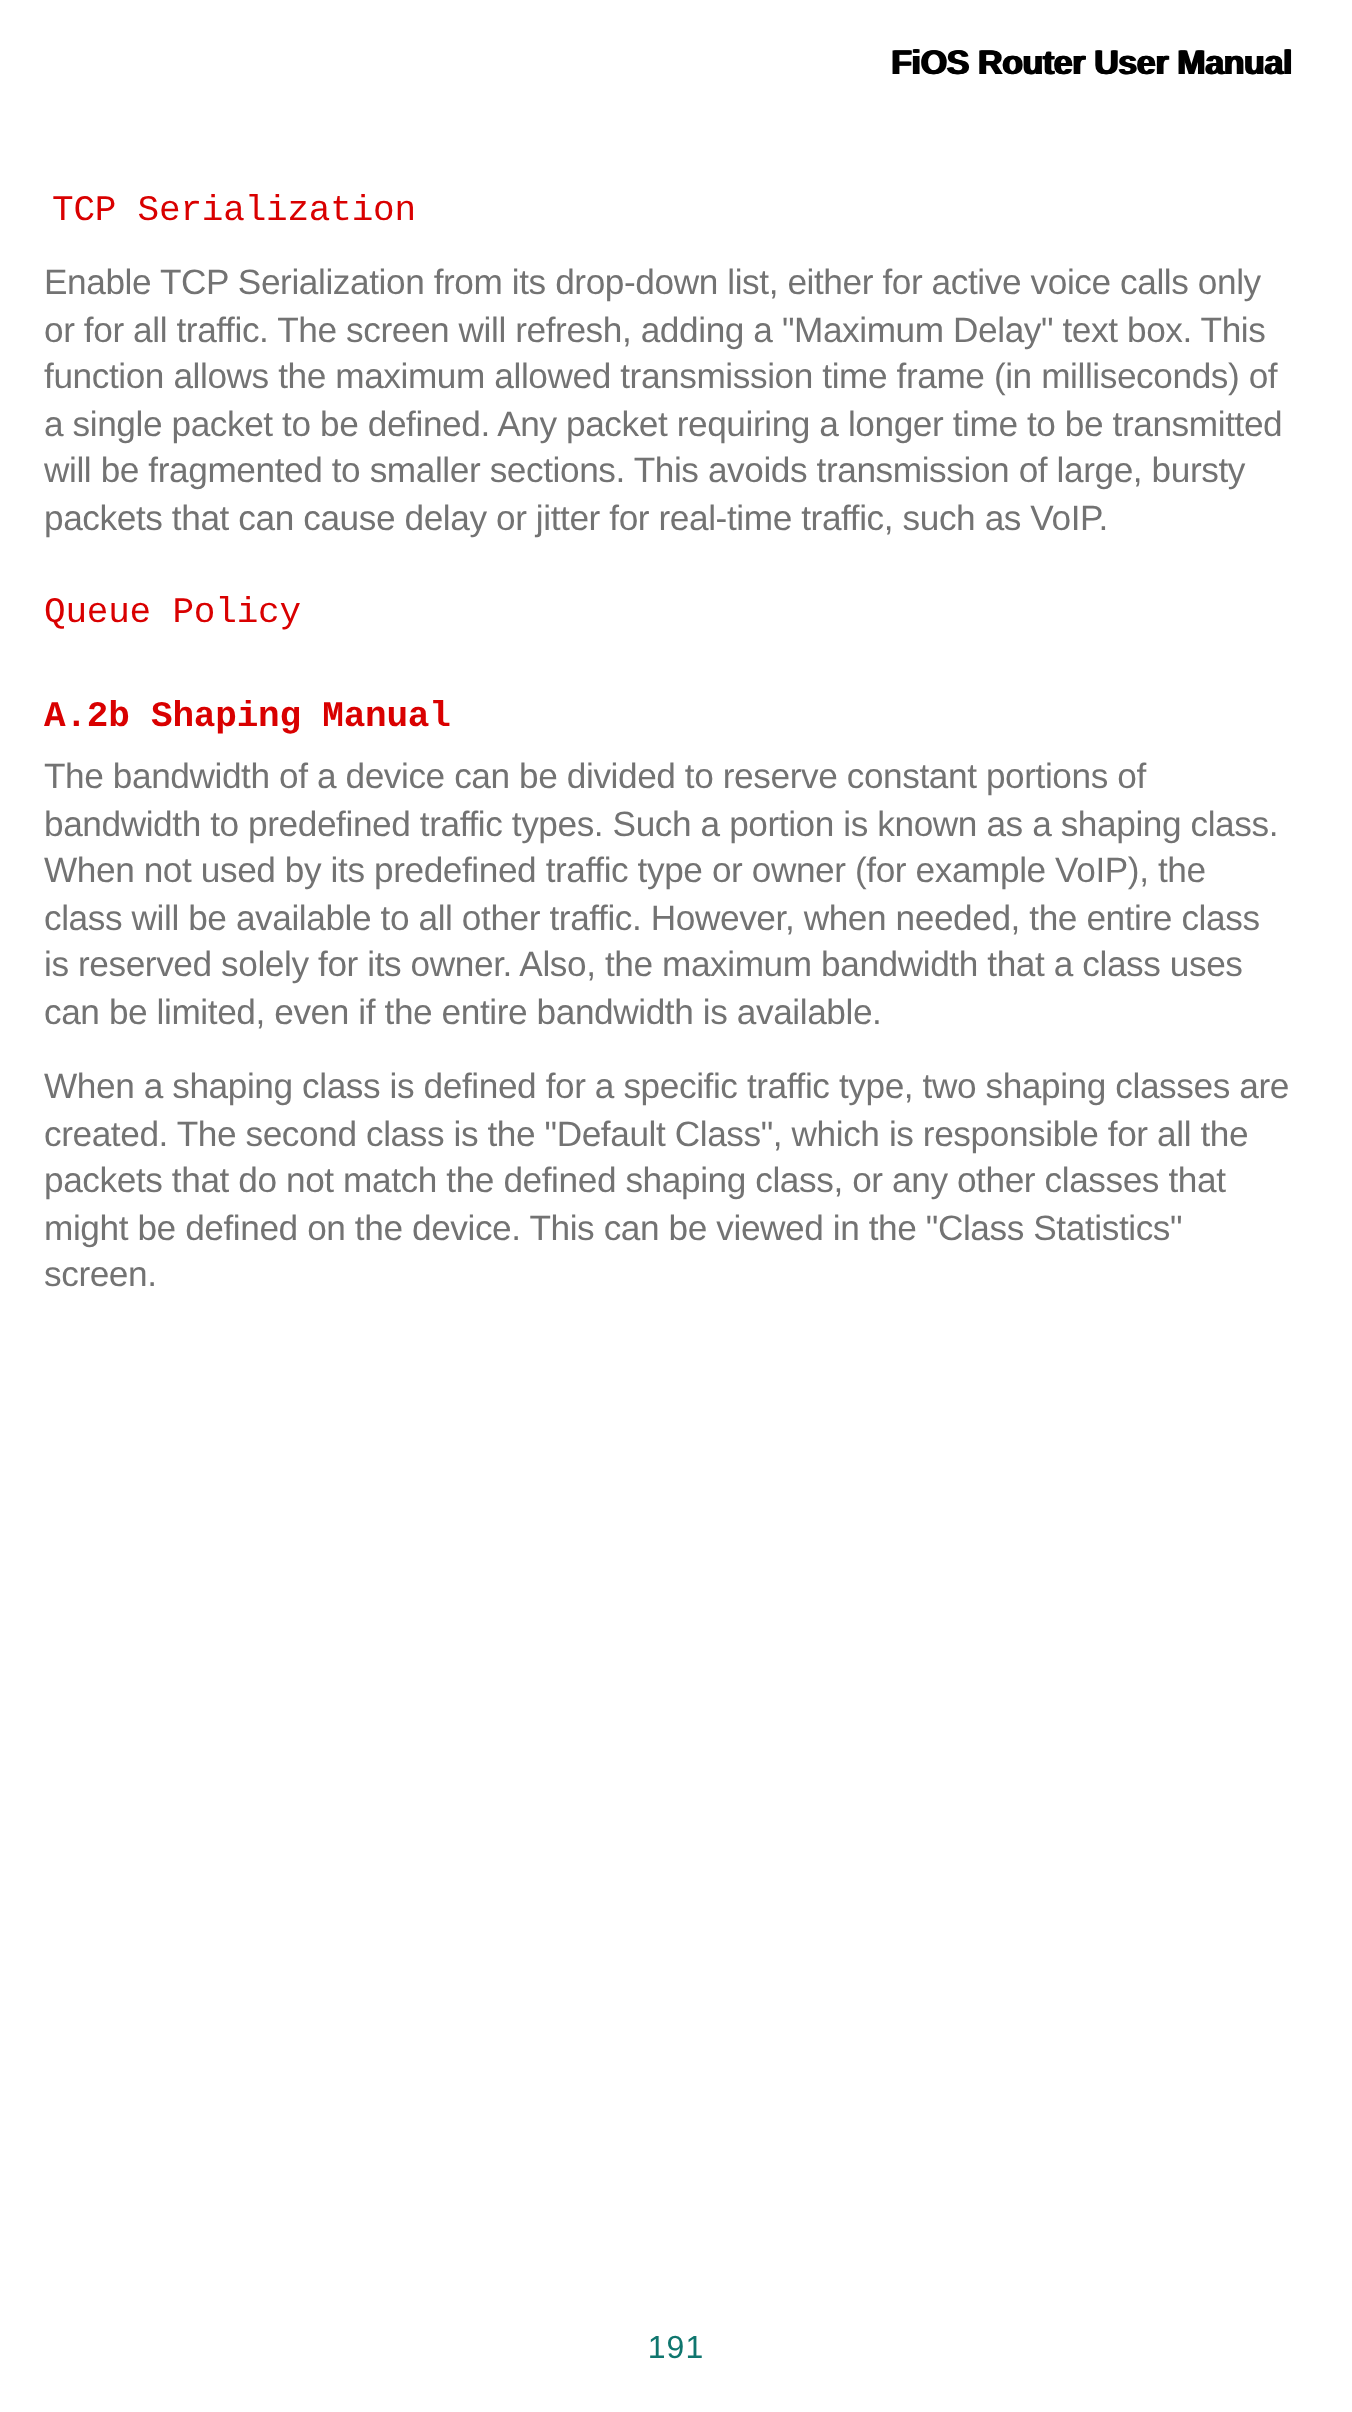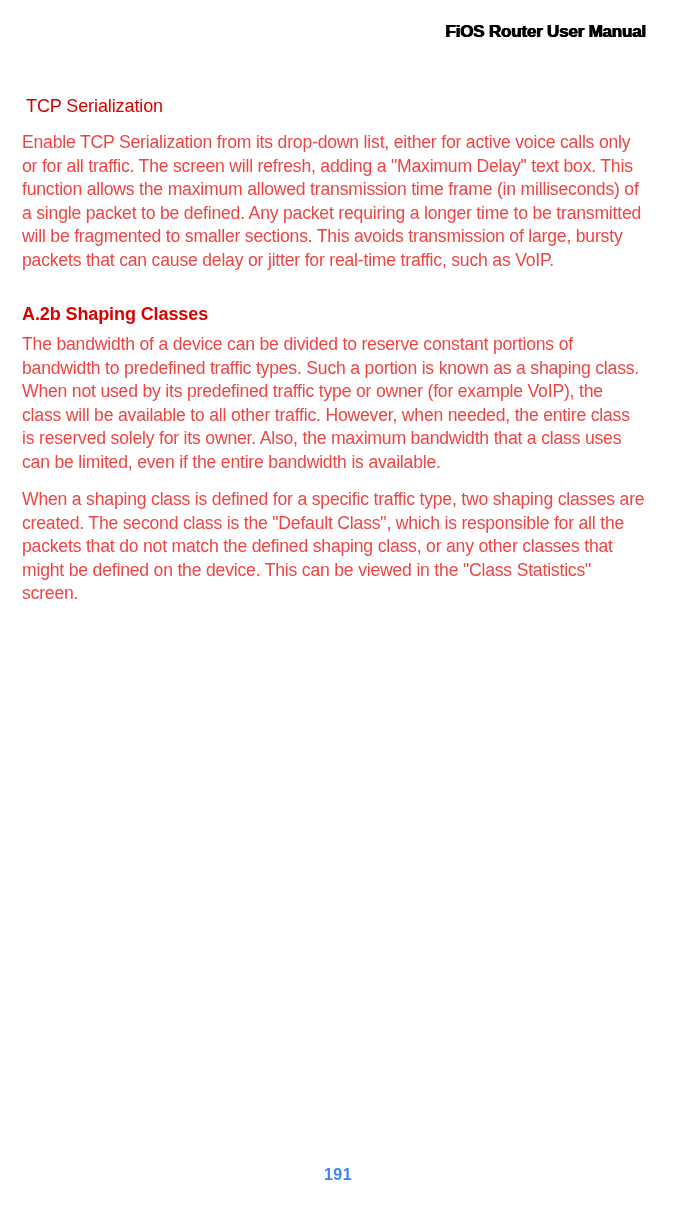--- a/index.html
+++ b/index.html
@@ -30,60 +30,62 @@
   .content {
     margin-top: 68px;
   }
   .h-red {
     color: #d90000;
     font-size: 18px;
     font-weight: 400;
     margin-top: 26px;
     margin-bottom: 14px;
     letter-spacing: -0.1px;
+    font-family: Liberation Mono, monospace;
   }
   .h-red.first { margin-left: 4px; }
   .h-red.bold {
     font-weight: 700;
   }
   .para {
     font-size: 17.6px;
     line-height: 23.5px;
     margin-bottom: 14px;
     letter-spacing: -0.2px;
-    color: #ef4444;
+    color: #737373;
   }
   .para:last-child { margin-bottom: 0; }
   b.term { font-weight: 700; }
   .page-number {
     position: absolute;
     bottom: 22px;
     width: 676px;
     left: 0;
     text-align: center;
-    font-weight: 700;
+    font-weight: 400;
     font-size: 16px;
     letter-spacing: 0.5px;
-    color: #3b82f6;
+    color: #0f766e;
   }
 </style>
 </head>
 <body>
 
 <div class="page">
 
   <div class="doc-title">FiOS Router User Manual</div>
 
   <div class="content">
 
     <div class="h-red first">TCP Serialization</div>
     <div class="para">Enable TCP Serialization from its drop-down list, either for active voice calls only or for all traffic. The screen will refresh, adding a "Maximum Delay" text box. This function allows the maximum allowed transmission time frame (in milliseconds) of a single packet to be defined. Any packet requiring a longer time to be transmitted will be fragmented to smaller sections. This avoids transmission of large, bursty packets that can cause delay or jitter for real-time traffic, such as VoIP.</div>
 
+    <div class="h-red">Queue Policy</div>
 
 
-    <div class="h-red bold" style="margin-top:32px; margin-bottom:8px;">A.2b Shaping Classes</div>
+    <div class="h-red bold" style="margin-top:32px; margin-bottom:8px;">A.2b Shaping Manual</div>
     <div class="para">The bandwidth of a device can be divided to reserve constant portions of bandwidth to predefined traffic types. Such a portion is known as a shaping class. When not used by its predefined traffic type or owner (for example VoIP), the class will be available to all other traffic. However, when needed, the entire class is reserved solely for its owner. Also, the maximum bandwidth that a class uses can be limited, even if the entire bandwidth is available.</div>
     <div class="para">When a shaping class is defined for a specific traffic type, two shaping classes are created. The second class is the "Default Class", which is responsible for all the packets that do not match the defined shaping class, or any other classes that might be defined on the device. This can be viewed in the "Class Statistics" screen.</div>
 
   </div>
 
   <div class="page-number">191</div>
 </div>
 
 </body></html>

